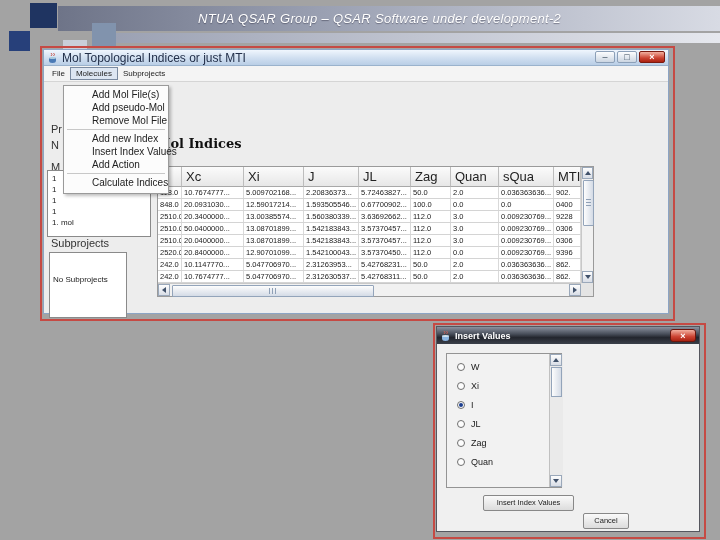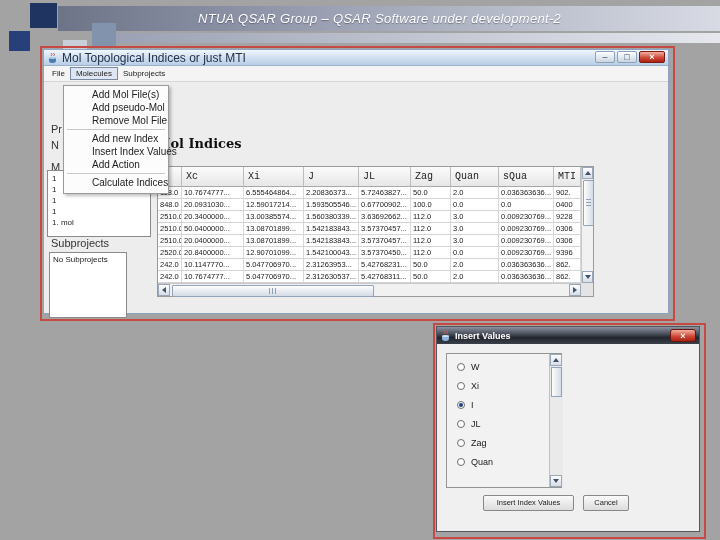--- a/index.html
+++ b/index.html
@@ -49,32 +49,32 @@
   .side-label{position:absolute;font-size:11px;color:#333;white-space:nowrap;}
   .lbl-project{left:7px;top:41px;}
   .lbl-name{left:7px;top:57px;}
   .lbl-mols{left:7px;top:79px;}
   .molsbox{position:absolute;left:3px;top:88px;width:104px;height:67px;background:#fff;
            border:1px solid #8a8a8a;box-sizing:border-box;padding:2px 0 0 4px;}
   .mol-item{height:11px;line-height:11px;font-size:8px;color:#222;white-space:nowrap;}
   .lbl-subprojects{left:7px;top:155px;}
   .subbox{position:absolute;left:5px;top:170px;width:78px;height:66px;background:#fff;
            border:1px solid #8a8a8a;box-sizing:border-box;padding:2px 3px;}
-  .sub-empty{font-size:8px;color:#222;}
+  .sub-empty{font-size:8px;color:#222;margin-top:20px;}
 
   .heading{position:absolute;left:112px;top:54px;font-family:"DejaVu Serif",serif;
            font-weight:bold;font-size:13px;color:#111;}
 
   
   .tablebox{position:absolute;left:113px;top:84px;width:437px;height:131px;
             border:1px solid #9a9a9a;background:#fff;box-sizing:border-box;}
   .thead{position:absolute;left:0;top:0;height:20px;display:flex;}
   .thead span{display:inline-block;height:20px;line-height:20px;box-sizing:border-box;overflow:hidden;
-            font-size:10px;color:#222;padding-left:4px;border-right:1px solid #bdbdbd;border-bottom:1px solid #a8a8a8;
-            background:linear-gradient(#fbfbfb,#e7e7e7);white-space:nowrap;font-family:Liberation Mono, monospace;}
+            font-size:13px;color:#222;padding-left:4px;border-right:1px solid #bdbdbd;border-bottom:1px solid #a8a8a8;
+            background:linear-gradient(#fbfbfb,#e7e7e7);white-space:nowrap;}
   .thead span:nth-of-type(1),.trow span:nth-of-type(1){width:24px;}
   .thead span:nth-of-type(2),.trow span:nth-of-type(2){width:62px;}
   .thead span:nth-of-type(3),.trow span:nth-of-type(3){width:60px;}
   .thead span:nth-of-type(4),.trow span:nth-of-type(4){width:55px;}
   .thead span:nth-of-type(5),.trow span:nth-of-type(5){width:52px;}
   .thead span:nth-of-type(6),.trow span:nth-of-type(6){width:40px;}
   .thead span:nth-of-type(7),.trow span:nth-of-type(7){width:48px;}
   .thead span:nth-of-type(8),.trow span:nth-of-type(8){width:55px;}
   .thead span:nth-of-type(9),.trow span:nth-of-type(9){width:27px;}
   .tbody{position:absolute;left:0;top:20px;width:423px;height:96px;overflow:hidden;background:#fff;}
@@ -127,21 +127,21 @@
   .rp-scroll{position:absolute;right:1px;top:1px;width:12px;height:131px;background:#eaeaea;border-left:1px solid #c0c0c0;}
   .rp-thumb{position:absolute;left:1px;top:13px;width:9px;height:28px;border:1px solid #93a4ba;
       background:linear-gradient(90deg,#fdfdfd,#d4dbe6);}
   .ta{position:absolute;left:126px;top:21px;width:99px;height:140px;background:#fff;border:1px solid #5a5a5a;
       box-sizing:border-box;padding:1px 2px;overflow:hidden;}
   .ta-line{height:9.5px;line-height:9.5px;font-size:8px;color:#111;white-space:nowrap;}
   .ta-line:last-child::after{content:"";display:inline-block;width:1px;height:8px;background:#000;vertical-align:-1px;}
   .dbtn{position:absolute;height:16px;box-sizing:border-box;border:1px solid #888;border-radius:2px;
       background:linear-gradient(#fafafa,#dcdcdc);text-align:center;line-height:14px;font-size:7.5px;color:#222;}
   .dbtn-insert{left:46px;top:168px;width:91px;}
-  .dbtn-cancel{left:146px;top:168px;width:46px;}
+  .dbtn-cancel{left:146px;top:186px;width:46px;}
 
   .jicon{display:inline-flex;width:11px;height:12px;flex:0 0 auto;}
 </style>
 </head>
 <body>
 
 <div class="stage">
 
   <div class="banner">
     <div class="banner-title">NTUA QSAR Group –  QSAR Software under development-2</div>
@@ -224,21 +224,21 @@
 
             <span>sQua</span>
 
             <span>MTI</span>
           </div>
         <div class="tbody">
 
             <div class="trow">
               <span>118.0</span>
               <span>10.7674777...</span>
-              <span>6.555464864...</span>
+              <span>5.009702168...</span>
               <span>2.20836373...</span>
               <span>5.72463827...</span>
               <span>50.0</span>
               <span>2.0</span>
               <span>0.036363636...</span>
               <span>902.</span>
             </div>
 
             <div class="trow">
               <span>848.0</span>

